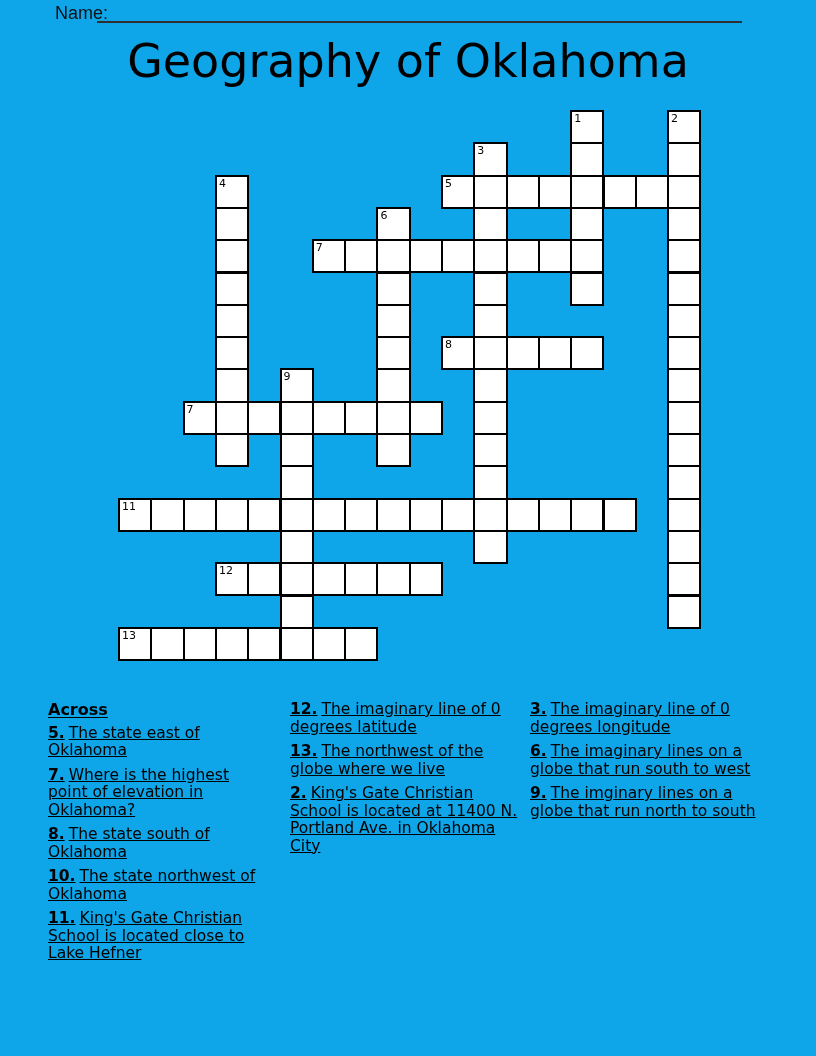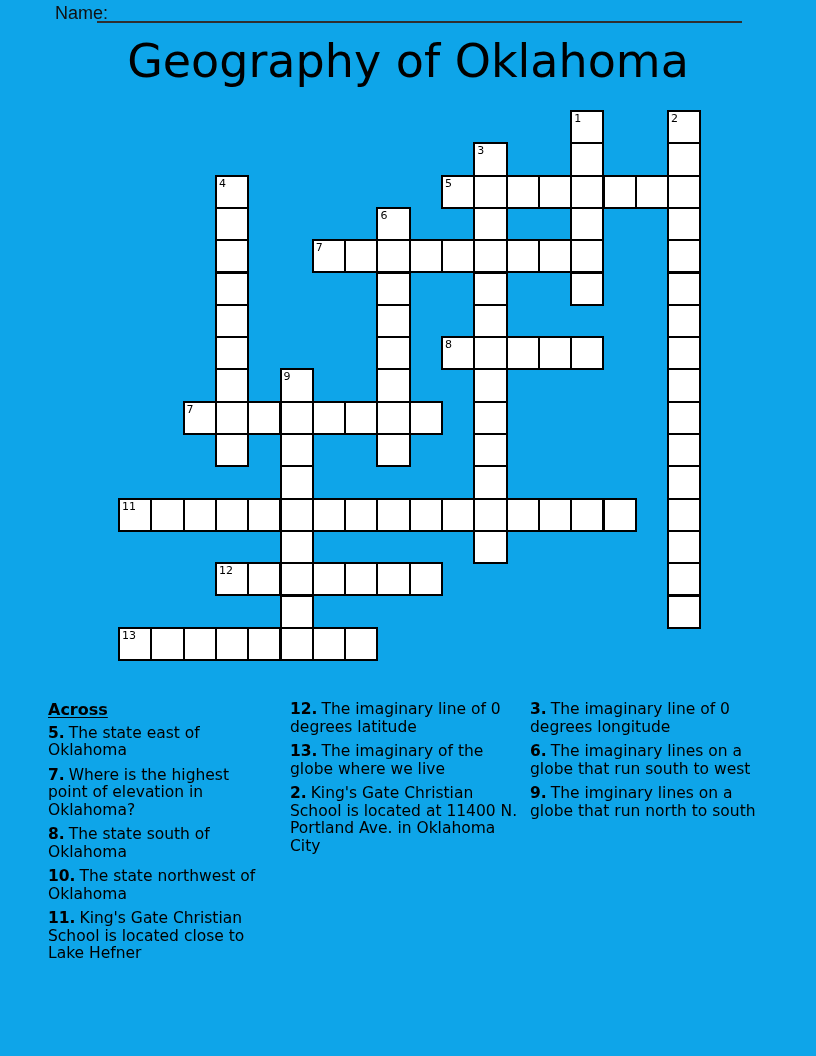--- a/index.html
+++ b/index.html
@@ -85,20 +85,21 @@
   #clue-col-3 { left: 530px; width: 228px; }
   .clue-heading {
     font-weight: bold;
     font-size: 16px;
     text-decoration: underline;
     text-underline-offset: 2px;
     margin-bottom: 6px;
   }
   .clue {
     margin-bottom: 7px;
+    text-decoration: underline;
   }
   .clue b {
     padding-right: 4px;
   }
 </style>
 </head>
 <body>
 
 <div id="page">
 
@@ -248,21 +249,21 @@
     <div id="clue-col-1" class="clue-col">
         <div class="clue-heading">Across</div>
         <div class="clue"><b>5.</b><span>The state east of Oklahoma</span></div>
         <div class="clue"><b>7.</b><span>Where is the highest point of elevation in Oklahoma?</span></div>
         <div class="clue"><b>8.</b><span>The state south of Oklahoma</span></div>
         <div class="clue"><b>10.</b><span>The state northwest of Oklahoma</span></div>
         <div class="clue"><b>11.</b><span>King's Gate Christian School is located close to Lake Hefner</span></div>
       </div>
     <div id="clue-col-2" class="clue-col">
         <div class="clue"><b>12.</b><span>The imaginary line of 0 degrees latitude</span></div>
-        <div class="clue"><b>13.</b><span>The imaginary of the globe where we live</span></div>
+        <div class="clue"><b>13.</b><span>The northwest of the globe where we live</span></div>
         <div class="clue"><b>2.</b><span>King's Gate Christian School is located at 11400 N. Portland Ave. in Oklahoma City</span></div>
       </div>
     <div id="clue-col-3" class="clue-col">
         <div class="clue"><b>3.</b><span>The imaginary line of 0 degrees longitude</span></div>
         <div class="clue"><b>6.</b><span>The imaginary lines on a globe that run south to west</span></div>
         <div class="clue"><b>9.</b><span>The imginary lines on a globe that run north to south</span></div>
       </div>
   </div>
 
 </div>

